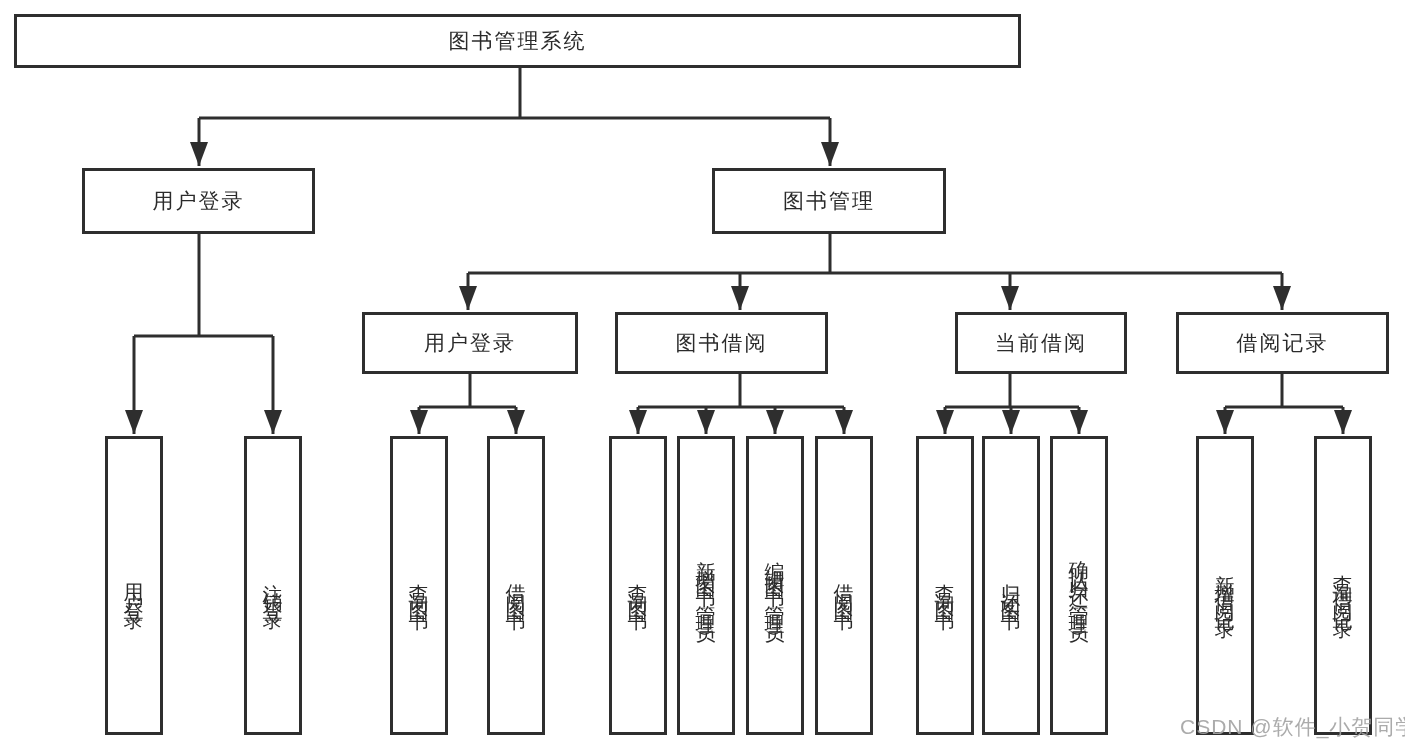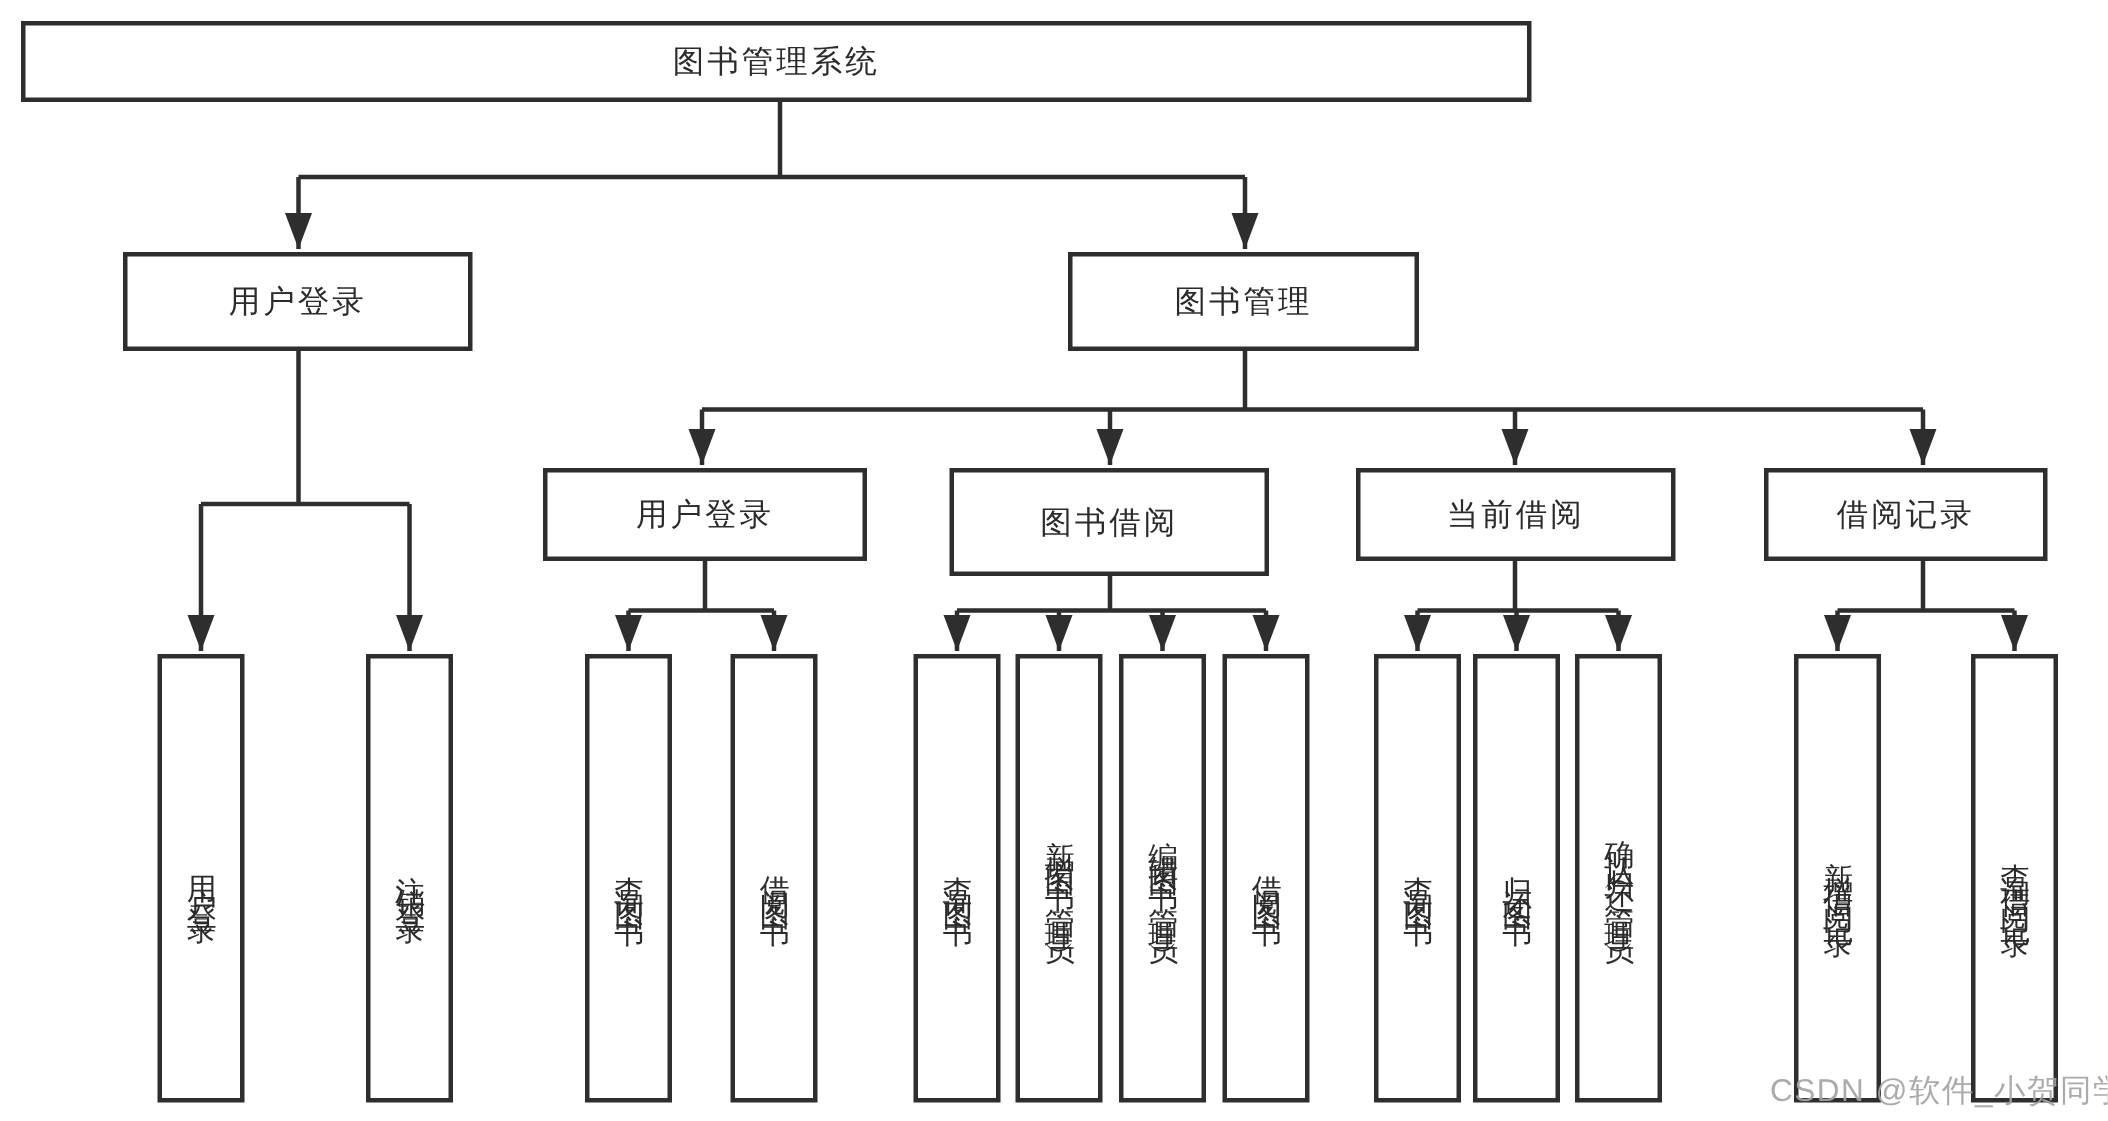--- a/index.html
+++ b/index.html
@@ -102,27 +102,27 @@
   <div class="node" style="left:82px;top:168px;width:233px;height:66px;">
     <span>用户登录</span>
   </div>
   <div class="node" style="left:712px;top:168px;width:234px;height:66px;">
     <span>图书管理</span>
   </div>
 
   <div class="node" style="left:362px;top:312px;width:216px;height:62px;">
     <span>用户登录</span>
   </div>
-  <div class="node" style="left:633px;top:312px;width:213px;height:72px;">
+  <div class="node" style="left:615px;top:312px;width:213px;height:62px;">
     <span>图书借阅</span>
   </div>
-  <div class="node" style="left:904px;top:312px;width:213px;height:62px;">
+  <div class="node" style="left:955px;top:312px;width:172px;height:62px;">
     <span>当前借阅</span>
   </div>
-  <div class="node" style="left:1176px;top:312px;width:189px;height:62px;">
+  <div class="node" style="left:1176px;top:312px;width:213px;height:62px;">
     <span>借阅记录</span>
   </div>
 
   <div class="leaf" style="left:105px;">
     <span class="v-text">用户登录</span>
   </div>
   <div class="leaf" style="left:244px;">
     <span class="v-text">注销登录</span>
   </div>
 

